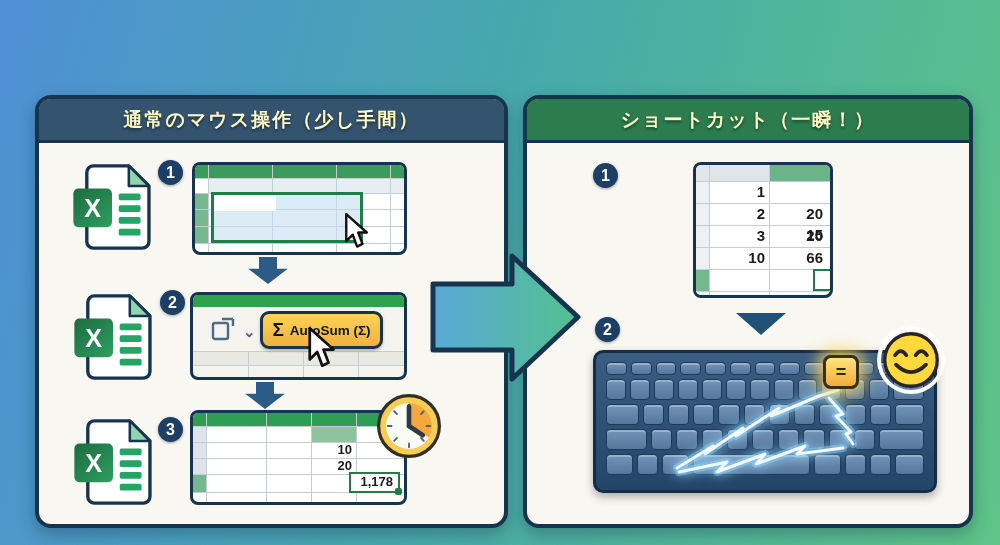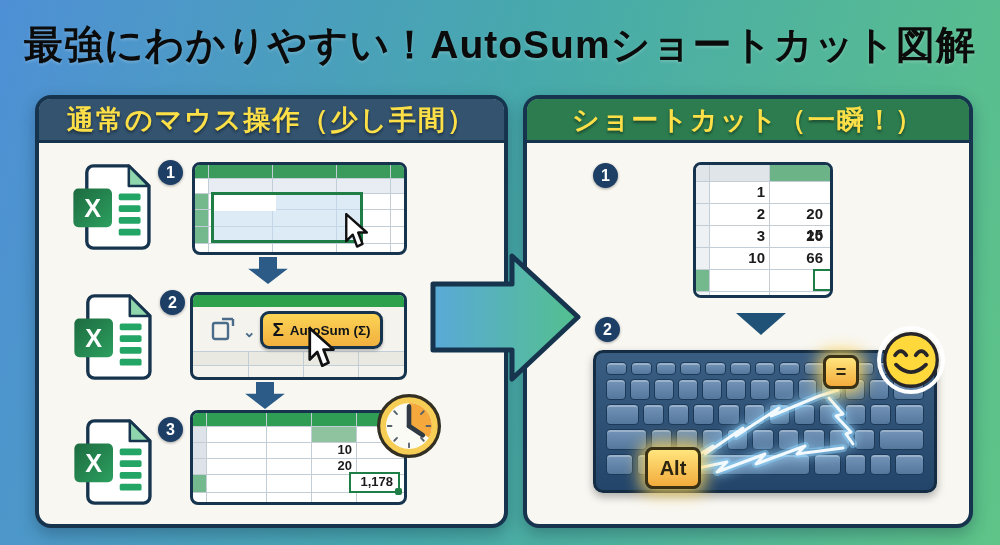--- a/index.html
+++ b/index.html
@@ -15,21 +15,21 @@
   }
   .panel{
     position:absolute;top:95px;height:425px;background:#f8f7f2;
     border:4px solid #17344f;border-radius:16px;
     box-shadow:0 6px 16px rgba(10,30,50,.30);
   }
   .panel-left{left:35px;width:465px;}
   .panel-right{left:523px;width:442px;}
   .panel-header{
     height:41px;border-radius:11px 11px 0 0;display:flex;align-items:center;justify-content:center;
-    color:#fde047;font-size:27px;font-weight:bold;letter-spacing:2px;
+    color:#fef9c3;font-size:19px;font-weight:bold;letter-spacing:2px;
     text-shadow:0 2px 3px rgba(0,0,0,.45);border-bottom:3px solid #17344f;
   }
   .panel-left .panel-header{background:#33536f;}
   .panel-right .panel-header{background:#2c7c4f;}
 
   .badge{
     position:absolute;width:25px;height:25px;border-radius:50%;background:#1d3f66;color:#fff;
     font-weight:bold;font-size:16px;display:flex;align-items:center;justify-content:center;
     box-shadow:0 1px 3px rgba(0,0,0,.35);z-index:4;
   }
@@ -99,21 +99,20 @@
     box-shadow:0 0 16px 5px rgba(255,214,90,.85);z-index:8;
   }
   .lightning{position:absolute;z-index:7;pointer-events:none;filter:drop-shadow(0 0 6px #9fdcff);}
   .smiley{position:absolute;z-index:9;border-radius:50%;box-shadow:0 0 0 4px #ffffff;line-height:0;}
 </style>
 </head>
 <body>
 
 <div class="stage">
 
-  <div class="title">最強にわかりやすい！AutoSumショートカット図解</div>
 
   <div class="panel panel-left">
     <div class="panel-header">通常のマウス操作（少し手間）</div>
 
     <div class="excel-icon excel-slot" style="left:31px;top:63px;">
   <svg width="84" height="90" viewBox="0 0 100 104">
     <defs>
       <linearGradient id="xg" x1="0" y1="0" x2="1" y2="1">
         <stop offset="0" stop-color="#1d6b40"></stop>
               <stop offset="1" stop-color="#2ca05f"></stop>
@@ -407,21 +406,20 @@
         </g>
         <g stroke="#f2faff" stroke-width="3">
           <polyline points="84,118 120,96 112,104 150,78 143,86 186,58 178,66 226,46 245,40"></polyline>
           <polyline points="236,48 250,64 243,66 258,82 253,84 260,94"></polyline>
           <polyline points="86,122 134,112 124,122 172,104 163,114 212,96 204,104 250,98"></polyline>
         </g>
       </g>
     </svg>
 
     <div class="hotkey" style="left:296px;top:256px;width:36px;height:34px;font-size:18px;">=</div>
-    <div class="hotkey" style="left:118px;top:348px;width:56px;height:42px;font-size:20px;">Alt</div>
 
     <div class="smiley" style="left:354px;top:231px;">
       <svg width="60" height="60" viewBox="0 0 64 64">
         <circle cx="32" cy="32" r="28" fill="#ffd83b" stroke="#26262a" stroke-width="3.5"></circle>
         <g fill="none" stroke="#26262a" stroke-width="4" stroke-linecap="round">
           <path d="M15,27 Q21,18 27,27"></path>
           <path d="M37,27 Q43,18 49,27"></path>
           <path d="M16,37 Q32,53 48,37"></path>
         </g>
       </svg>

